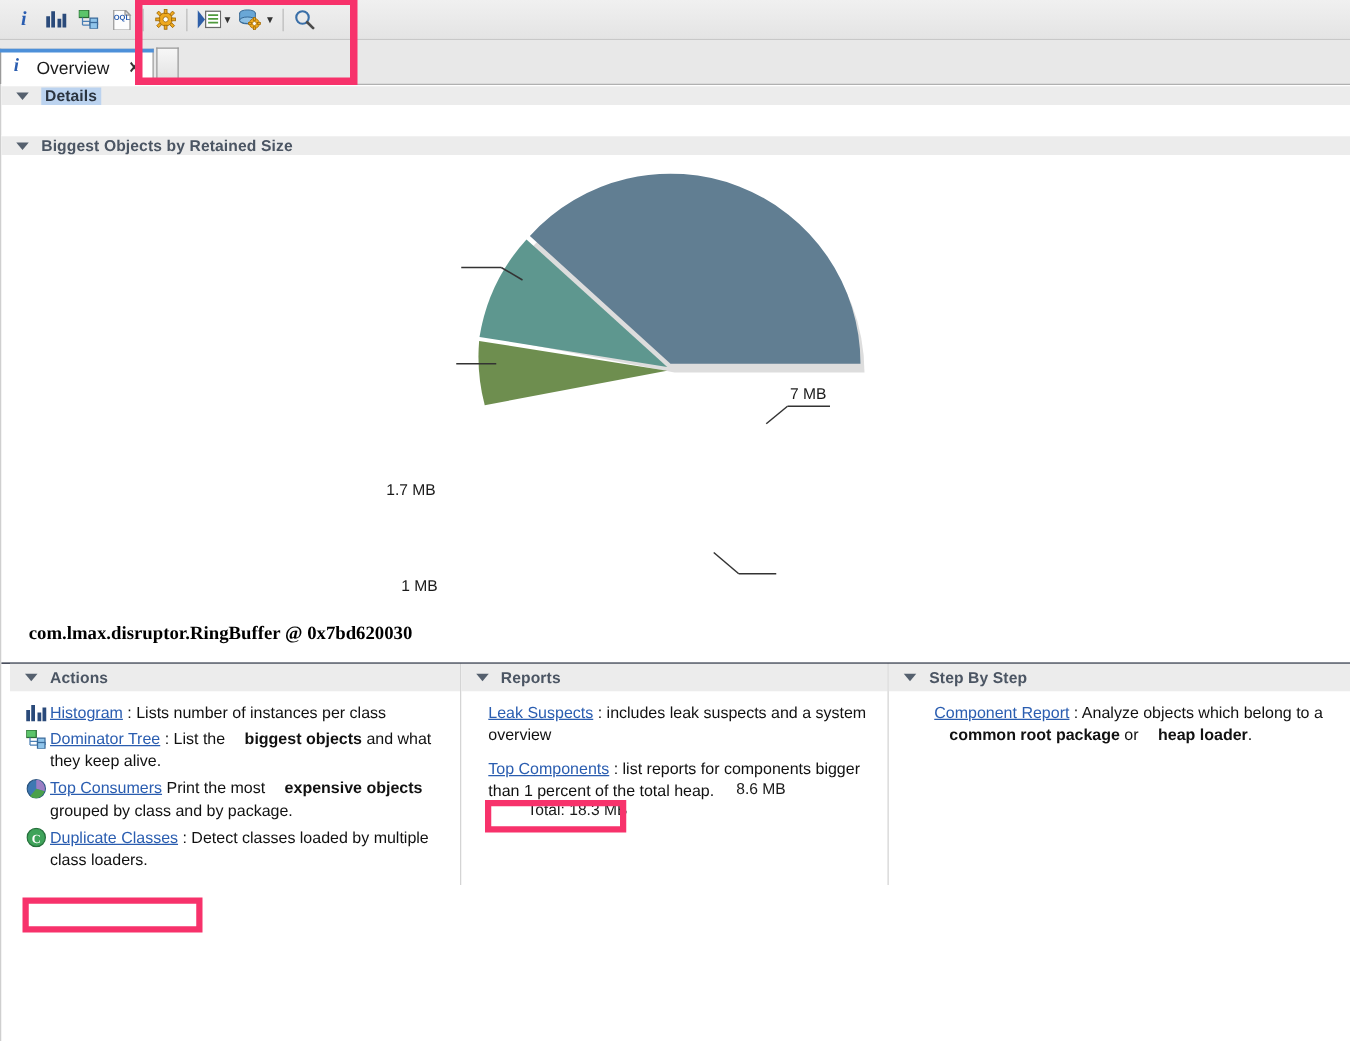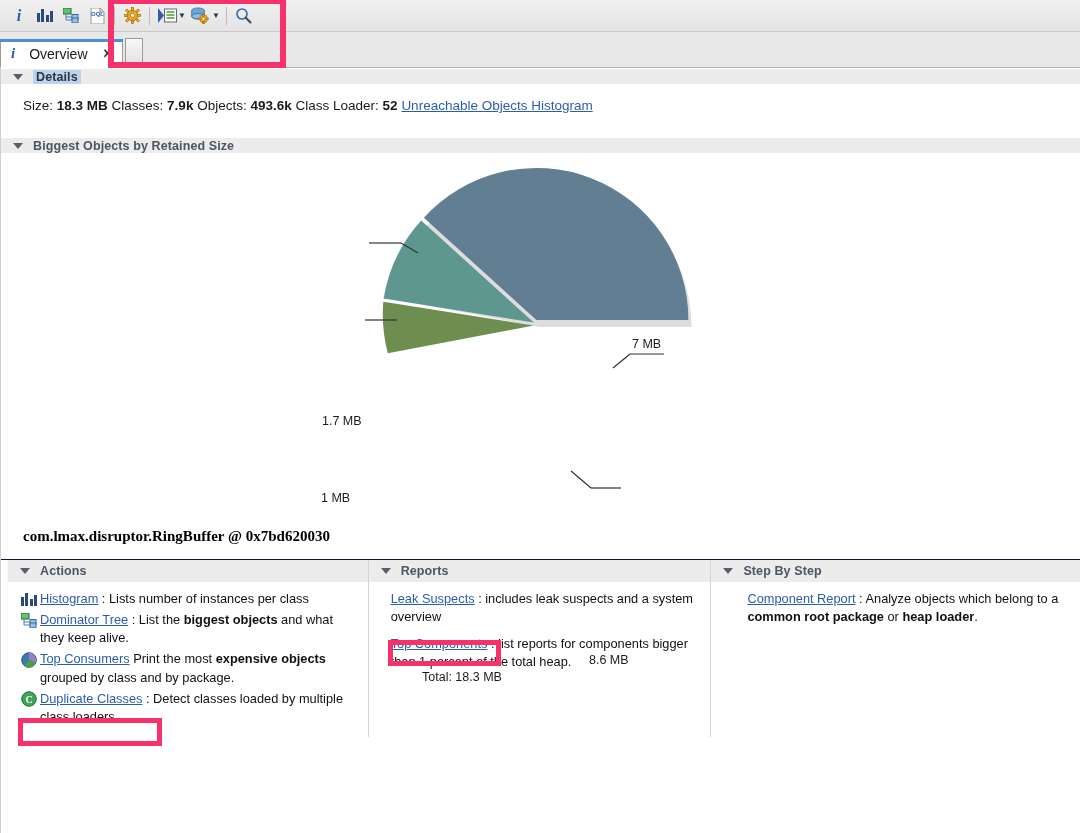--- a/index.html
+++ b/index.html
@@ -184,21 +184,21 @@
     color: #111;
     line-height: 1.42;
   }
   .item-ico {
     flex: 0 0 22px;
     height: 17px;
     display: flex; align-items: center; justify-content: center;
     margin-top: 1px;
   }
   .item-txt { flex: 1; }
-  .item-txt b { font-weight: bold; }
+  .item-txt b { font-weight: bold; margin-left: 12px; }
 
   
   .hl {
     position: absolute;
     border: 6px solid #f7326b;
     pointer-events: none;
     z-index: 50;
   }
   .hl.thin { border-width: 5px; }
 
@@ -298,31 +298,20 @@
     <div class="tab-stub"></div>
     <div class="tab-spacer"></div>
   </div>
 
   <div class="content">
 
     <div class="section-head">
       <span class="twisty"></span>
       <span class="section-title selected">Details</span>
     </div>
-    <div class="details-line">
-      <span>Size:</span>
-      <b>18.3 MB</b>
-      <span>Classes:</span>
-      <b>7.9k</b>
-      <span>Objects:</span>
-      <b>493.6k</b>
-      <span>Class Loader:</span>
-      <b>52</b>
-      <a class="link">Unreachable Objects Histogram</a>
-    </div>
 
     <div class="section-head" style="margin-top:24px;">
       <span class="twisty"></span>
       <span class="section-title">Biggest Objects by Retained Size</span>
     </div>
 
     <div class="chart-area">
       <svg class="chart-svg" width="1080" height="375" viewBox="0 0 1080 375">
 
         <path d="M 538.6 172 L 690.6 172 A 152 152 0 0 0 389.4 143.3 Z" transform="translate(0,2)" fill="#dddddd"></path>
@@ -335,21 +324,21 @@
 
         <path d="M 629 201 L 612 215" stroke="#333" stroke-width="1.2" fill="none"></path>
         <path d="M 629 201 L 663 201" stroke="#333" stroke-width="1.2" fill="none"></path>
         <path d="M 417 100 L 400 90" stroke="#333" stroke-width="1.2" fill="none"></path>
         <path d="M 400 90 L 368 90" stroke="#333" stroke-width="1.2" fill="none"></path>
         <path d="M 396 167 L 364 167" stroke="#333" stroke-width="1.2" fill="none"></path>
         <path d="M 570 318 L 590 335" stroke="#333" stroke-width="1.2" fill="none"></path>
         <path d="M 590 335 L 620 335" stroke="#333" stroke-width="1.2" fill="none"></path>
       </svg>
       <span class="pie-lbl" style="left:631px; top:184px;">7 MB</span>
-      <span class="pie-lbl" style="left:321px; top:261px;text-align:center;">1.7 MB</span>
+      <span class="pie-lbl" style="left:308px; top:261px;text-align:center;">1.7 MB</span>
       <span class="pie-lbl" style="left:320px; top:338px;">1 MB</span>
       <span class="pie-lbl" style="left:588px; top:500px;">8.6 MB</span>
       <span class="pie-total">Total: 18.3 MB</span>
     </div>
 
     <div class="obj-info">
       <div class="obj-title">com.lmax.disruptor.RingBuffer @ 0x7bd620030</div>
     </div>
 
     <div class="panels">

